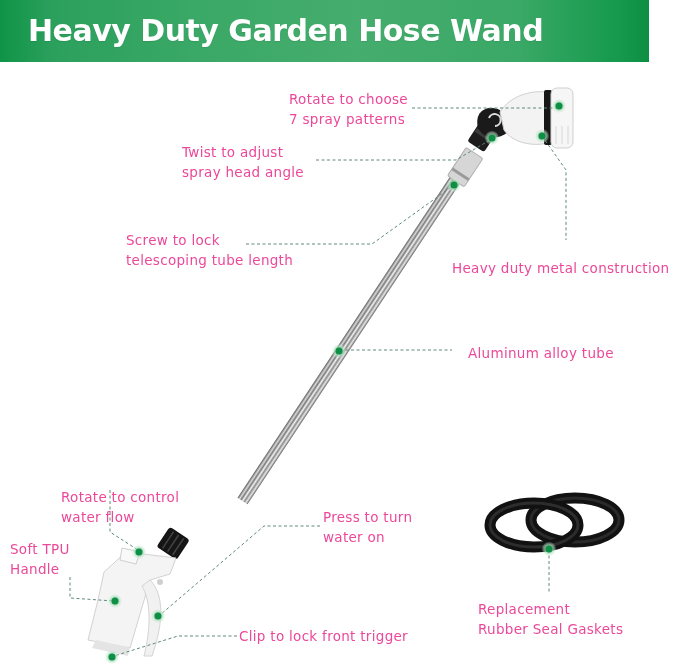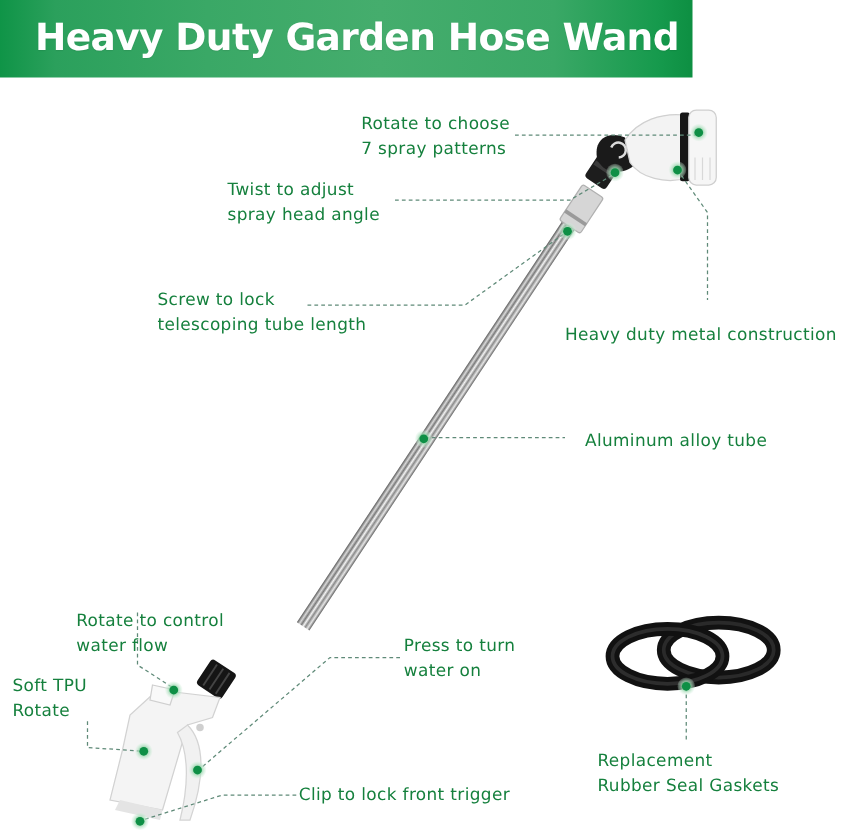--- a/index.html
+++ b/index.html
@@ -1,33 +1,33 @@
 <!DOCTYPE html>
 <html><head>
   <meta charset="utf-8">
   <style>
     * { margin: 0; padding: 0; box-sizing: border-box; }
     html, body { width: 679px; height: 671px; background: #ffffff; overflow: hidden; }
     body { position: relative; font-family: "DejaVu Sans", sans-serif; color: #1c1c1c; }
 
     .banner {
-      position: absolute; left: 0; top: 0; width: 554px; height: 62px;
+      position: absolute; left: 0; top: 0; width: 649px; height: 62px;
       background: linear-gradient(90deg, #0f9447 0%, #2ba05c 8%, #3aa866 30%, #45ad6d 55%, #3aa866 80%, #169a4d 95%, #0d8f42 100%);
     }
     .banner-title {
       position: absolute; left: 28px; top: 12px;
       font-family: "DejaVu Sans", sans-serif; font-weight: bold;
       font-size: 30px; letter-spacing: -0.5px; color: #ffffff;
       line-height: 38px;
       text-shadow: 0 1px 1px rgba(0,0,0,0.08);
     }
 
     .label {
       position: absolute; font-size: 13.5px; line-height: 20px;
-      color: #15803d; letter-spacing: 0.3px; white-space: nowrap;
+      color: #ec4899; letter-spacing: 0.3px; white-space: nowrap;
       font-family: "DejaVu Sans", sans-serif;
     }
 
     svg.art { position: absolute; left: 0; top: 0; }
   </style>
 </head>
 <body>
 
 <div class="banner">
   <div class="banner-title">Heavy Duty Garden Hose Wand</div>
@@ -180,21 +180,21 @@
   <div>Aluminum alloy tube</div>
 </div>
 
 <div class="label" style="left:61px; top:444px;margin-top:43px;">
   <div>Rotate to control</div>
   <div>water flow</div>
 </div>
 
 <div class="label" style="left:10px; top:539px;">
   <div>Soft TPU</div>
-  <div>Rotate</div>
+  <div>Handle</div>
 </div>
 
 <div class="label" style="left:323px; top:507px;">
   <div>Press to turn</div>
   <div>water on</div>
 </div>
 
 <div class="label" style="left:239px; top:626px;">
   <div>Clip to lock front trigger</div>
 </div>

